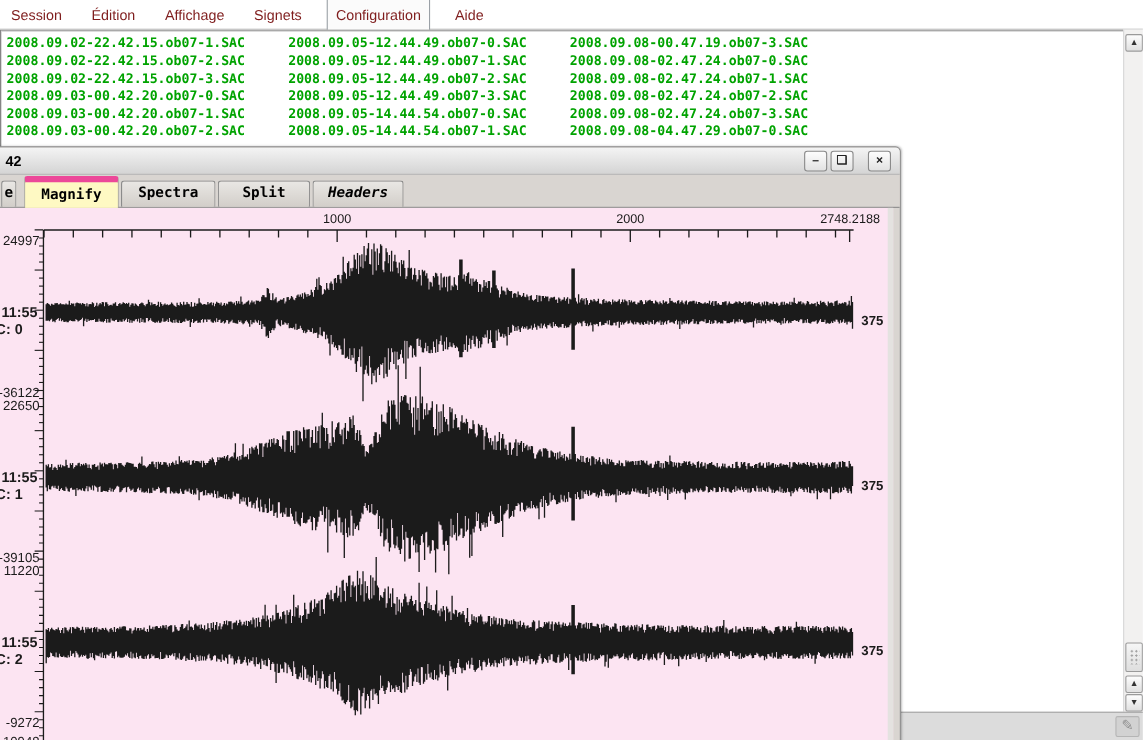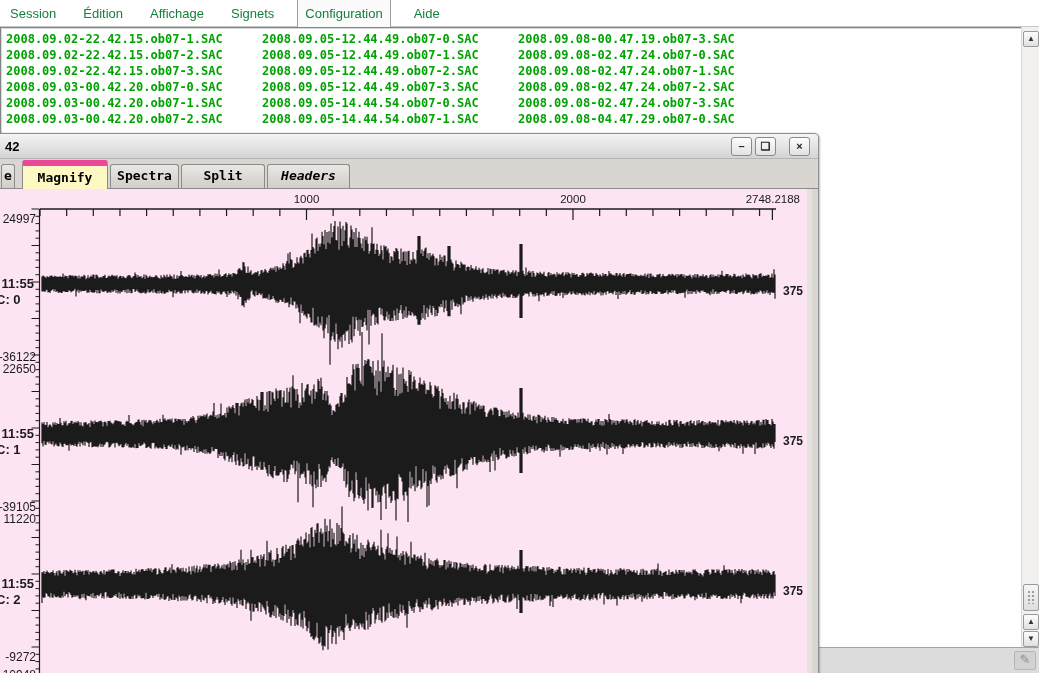--- a/index.html
+++ b/index.html
@@ -7,21 +7,21 @@
     width:1039px;height:673px;overflow:hidden;position:relative;
     background:#ffffff;font-family:"Liberation Sans",sans-serif;
     -webkit-font-smoothing:none;
   }
   
   .menubar{
     position:absolute;left:0;top:0;width:1039px;height:27px;
     background:#ffffff;display:flex;align-items:center;gap:19px;
     padding-left:6px;box-sizing:border-box;
     border-bottom:1px solid #c8c8c8;
-    font-size:13px;color:#15803d;
+    font-size:13px;color:#7f1d1d;
   }
   .menu-item{padding:3px 4px;white-space:nowrap;cursor:default;}
   .menu-item.boxed{
     border:1px solid #9aa0a6;border-radius:4px;background:#fbfbfb;
     padding:13px 7px;
   }
   
   .filepanel{
     position:absolute;left:0;top:27px;width:1021px;height:620px;
     background:#ffffff;box-sizing:border-box;
@@ -148,21 +148,21 @@
   <div class="titlebar">
     <span class="title">42</span>
     <span class="spacer"></span>
     <div class="win-btn"><span>–</span></div>
     <div class="win-btn"><span>❏</span></div>
     <div class="win-btn close"><span>×</span></div>
   </div>
   <div class="tabstrip">
       <div class="tab partial">e</div>
       <div class="tab active" style="width: 86px; margin-left: 7px;">Magnify</div>
-      <div class="tab" style="width: 69px;">Spectra</div>
+      <div class="tab" style="width: 86px;">Spectra</div>
       <div class="tab" style="width: 84px;">Split</div>
       <div class="tab" style="width: 83px; font-style: italic;">Headers</div>
     </div>
   <div class="plotarea">
     <svg width="812" height="490" xmlns="http://www.w3.org/2000/svg">
         <line x1="46" y1="20" x2="782" y2="20" stroke="#1b1b1b" stroke-width="1.4"></line>
         <line x1="46" y1="20" x2="46" y2="27" stroke="#1b1b1b" stroke-width="1.2"></line>
         <line x1="72.65" y1="20" x2="72.65" y2="27" stroke="#1b1b1b" stroke-width="1.2"></line>
         <line x1="99.30000000000001" y1="20" x2="99.30000000000001" y2="27" stroke="#1b1b1b" stroke-width="1.2"></line>
         <line x1="125.95" y1="20" x2="125.95" y2="27" stroke="#1b1b1b" stroke-width="1.2"></line>

